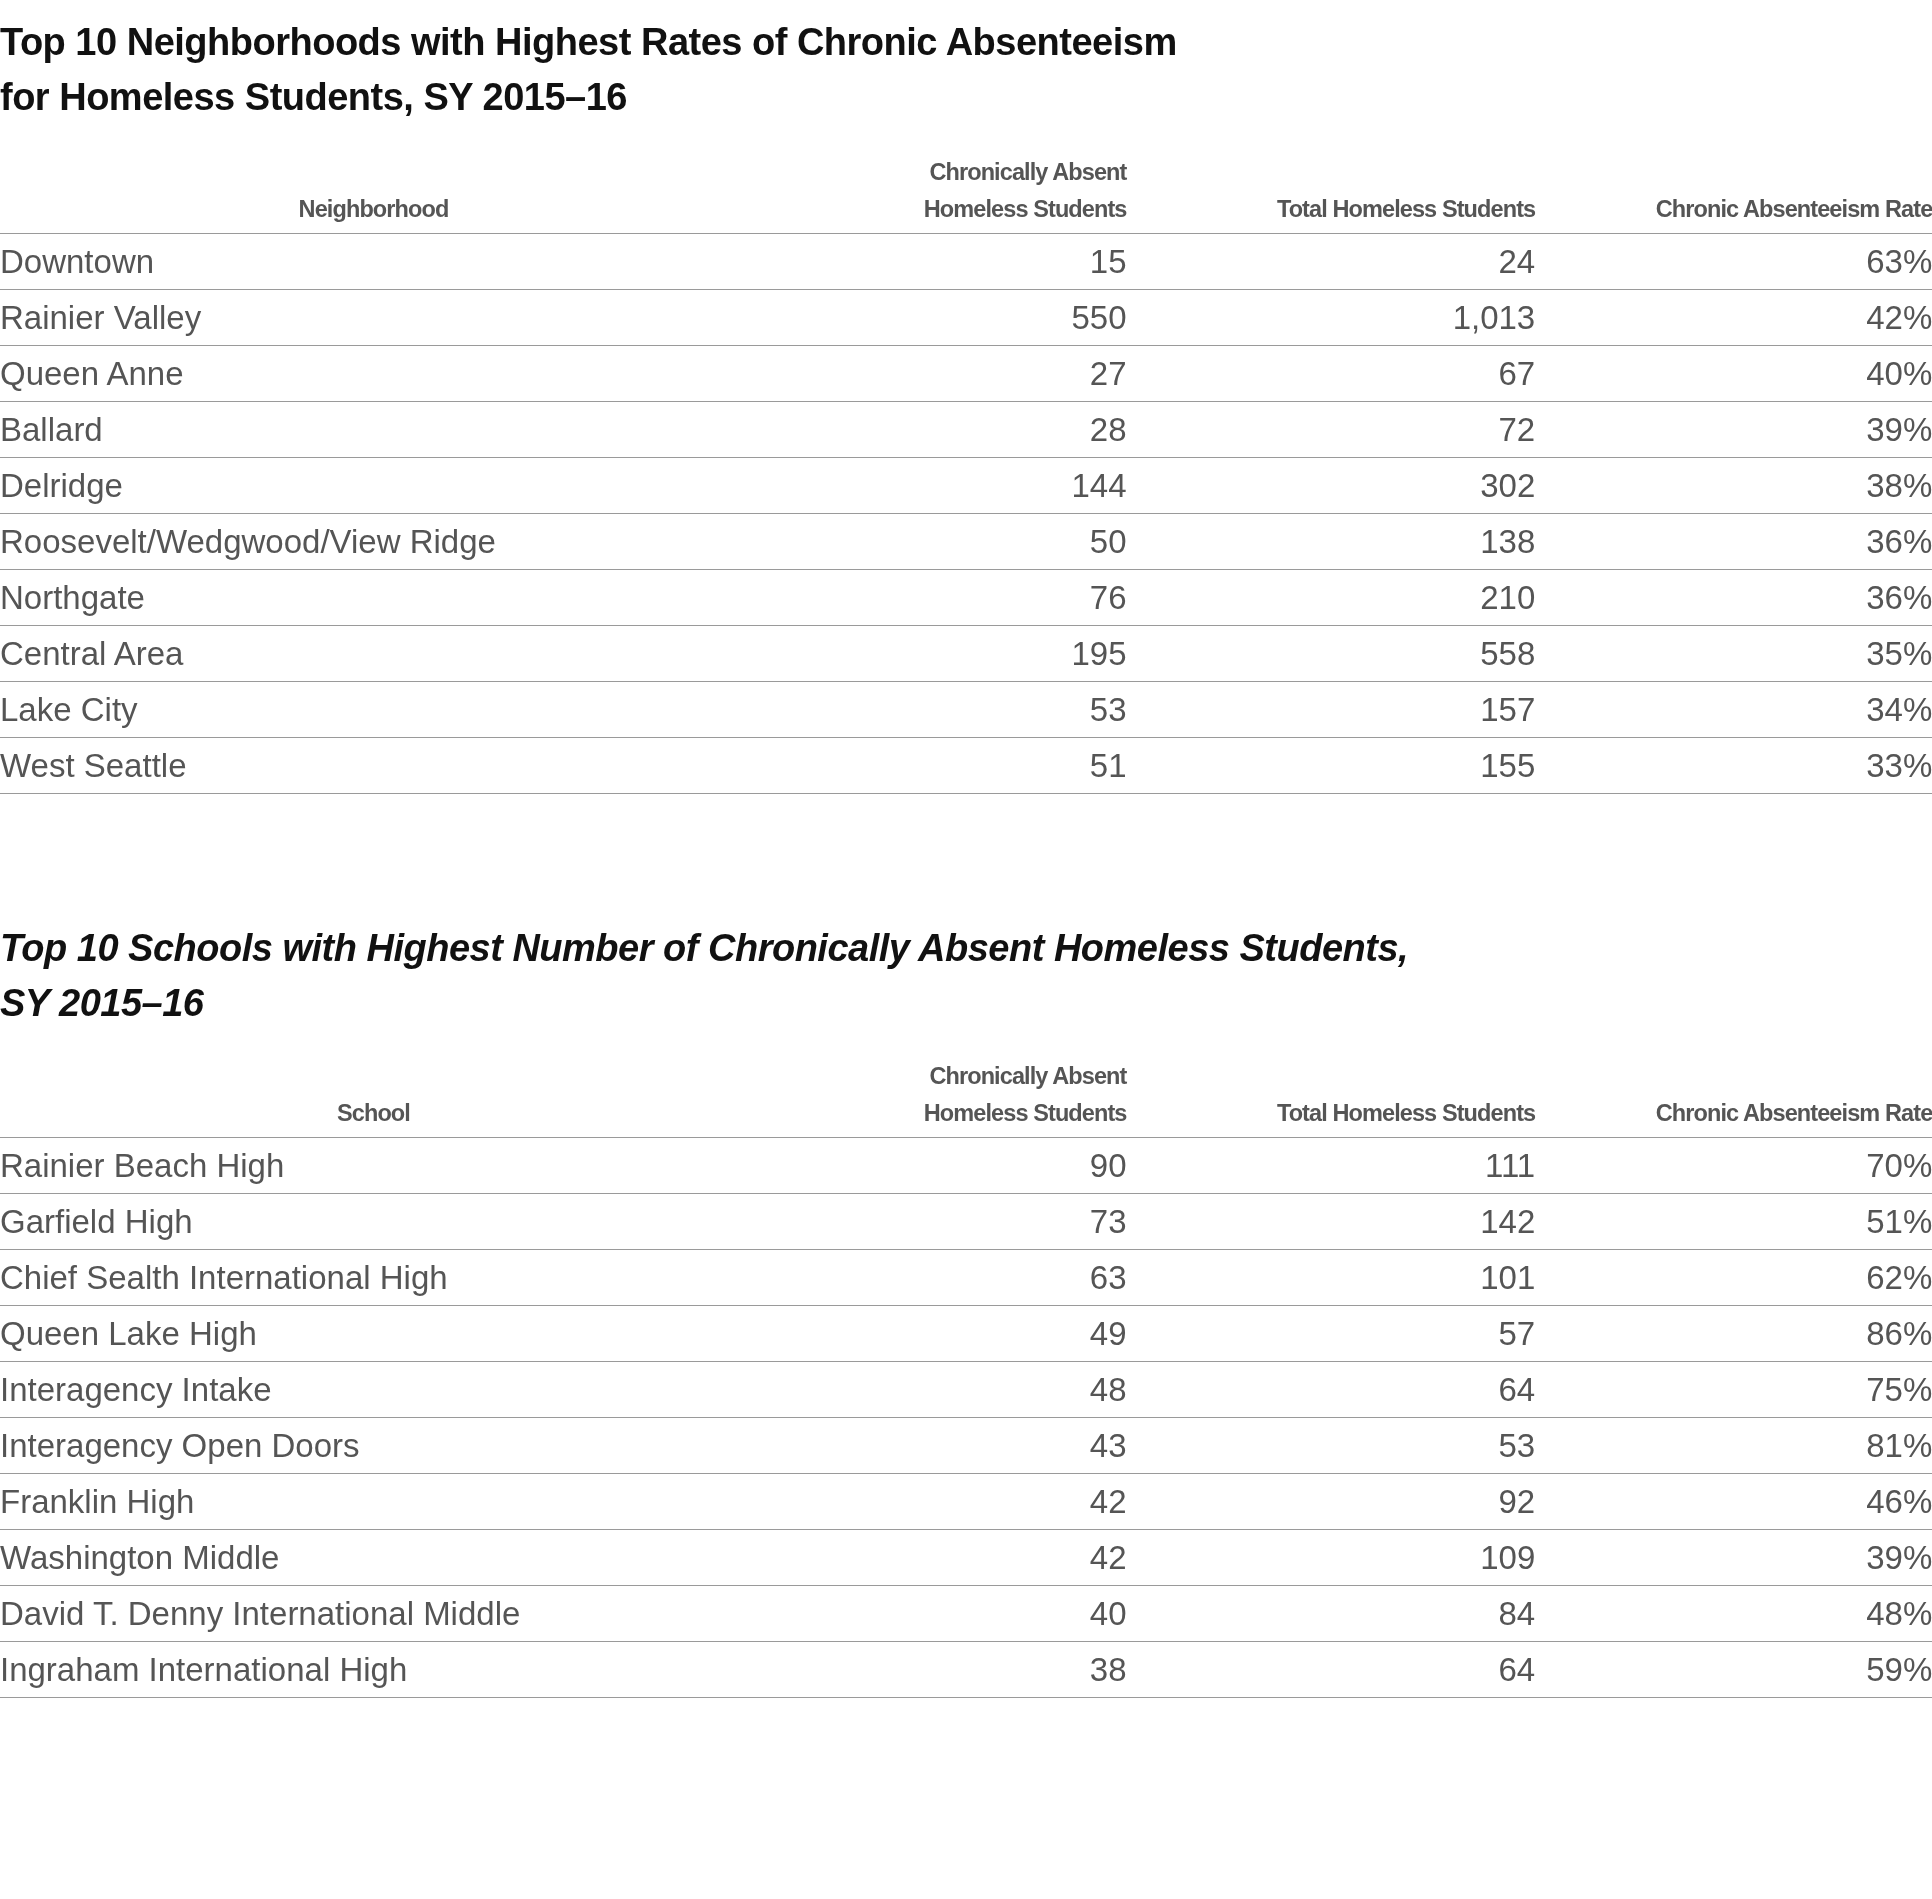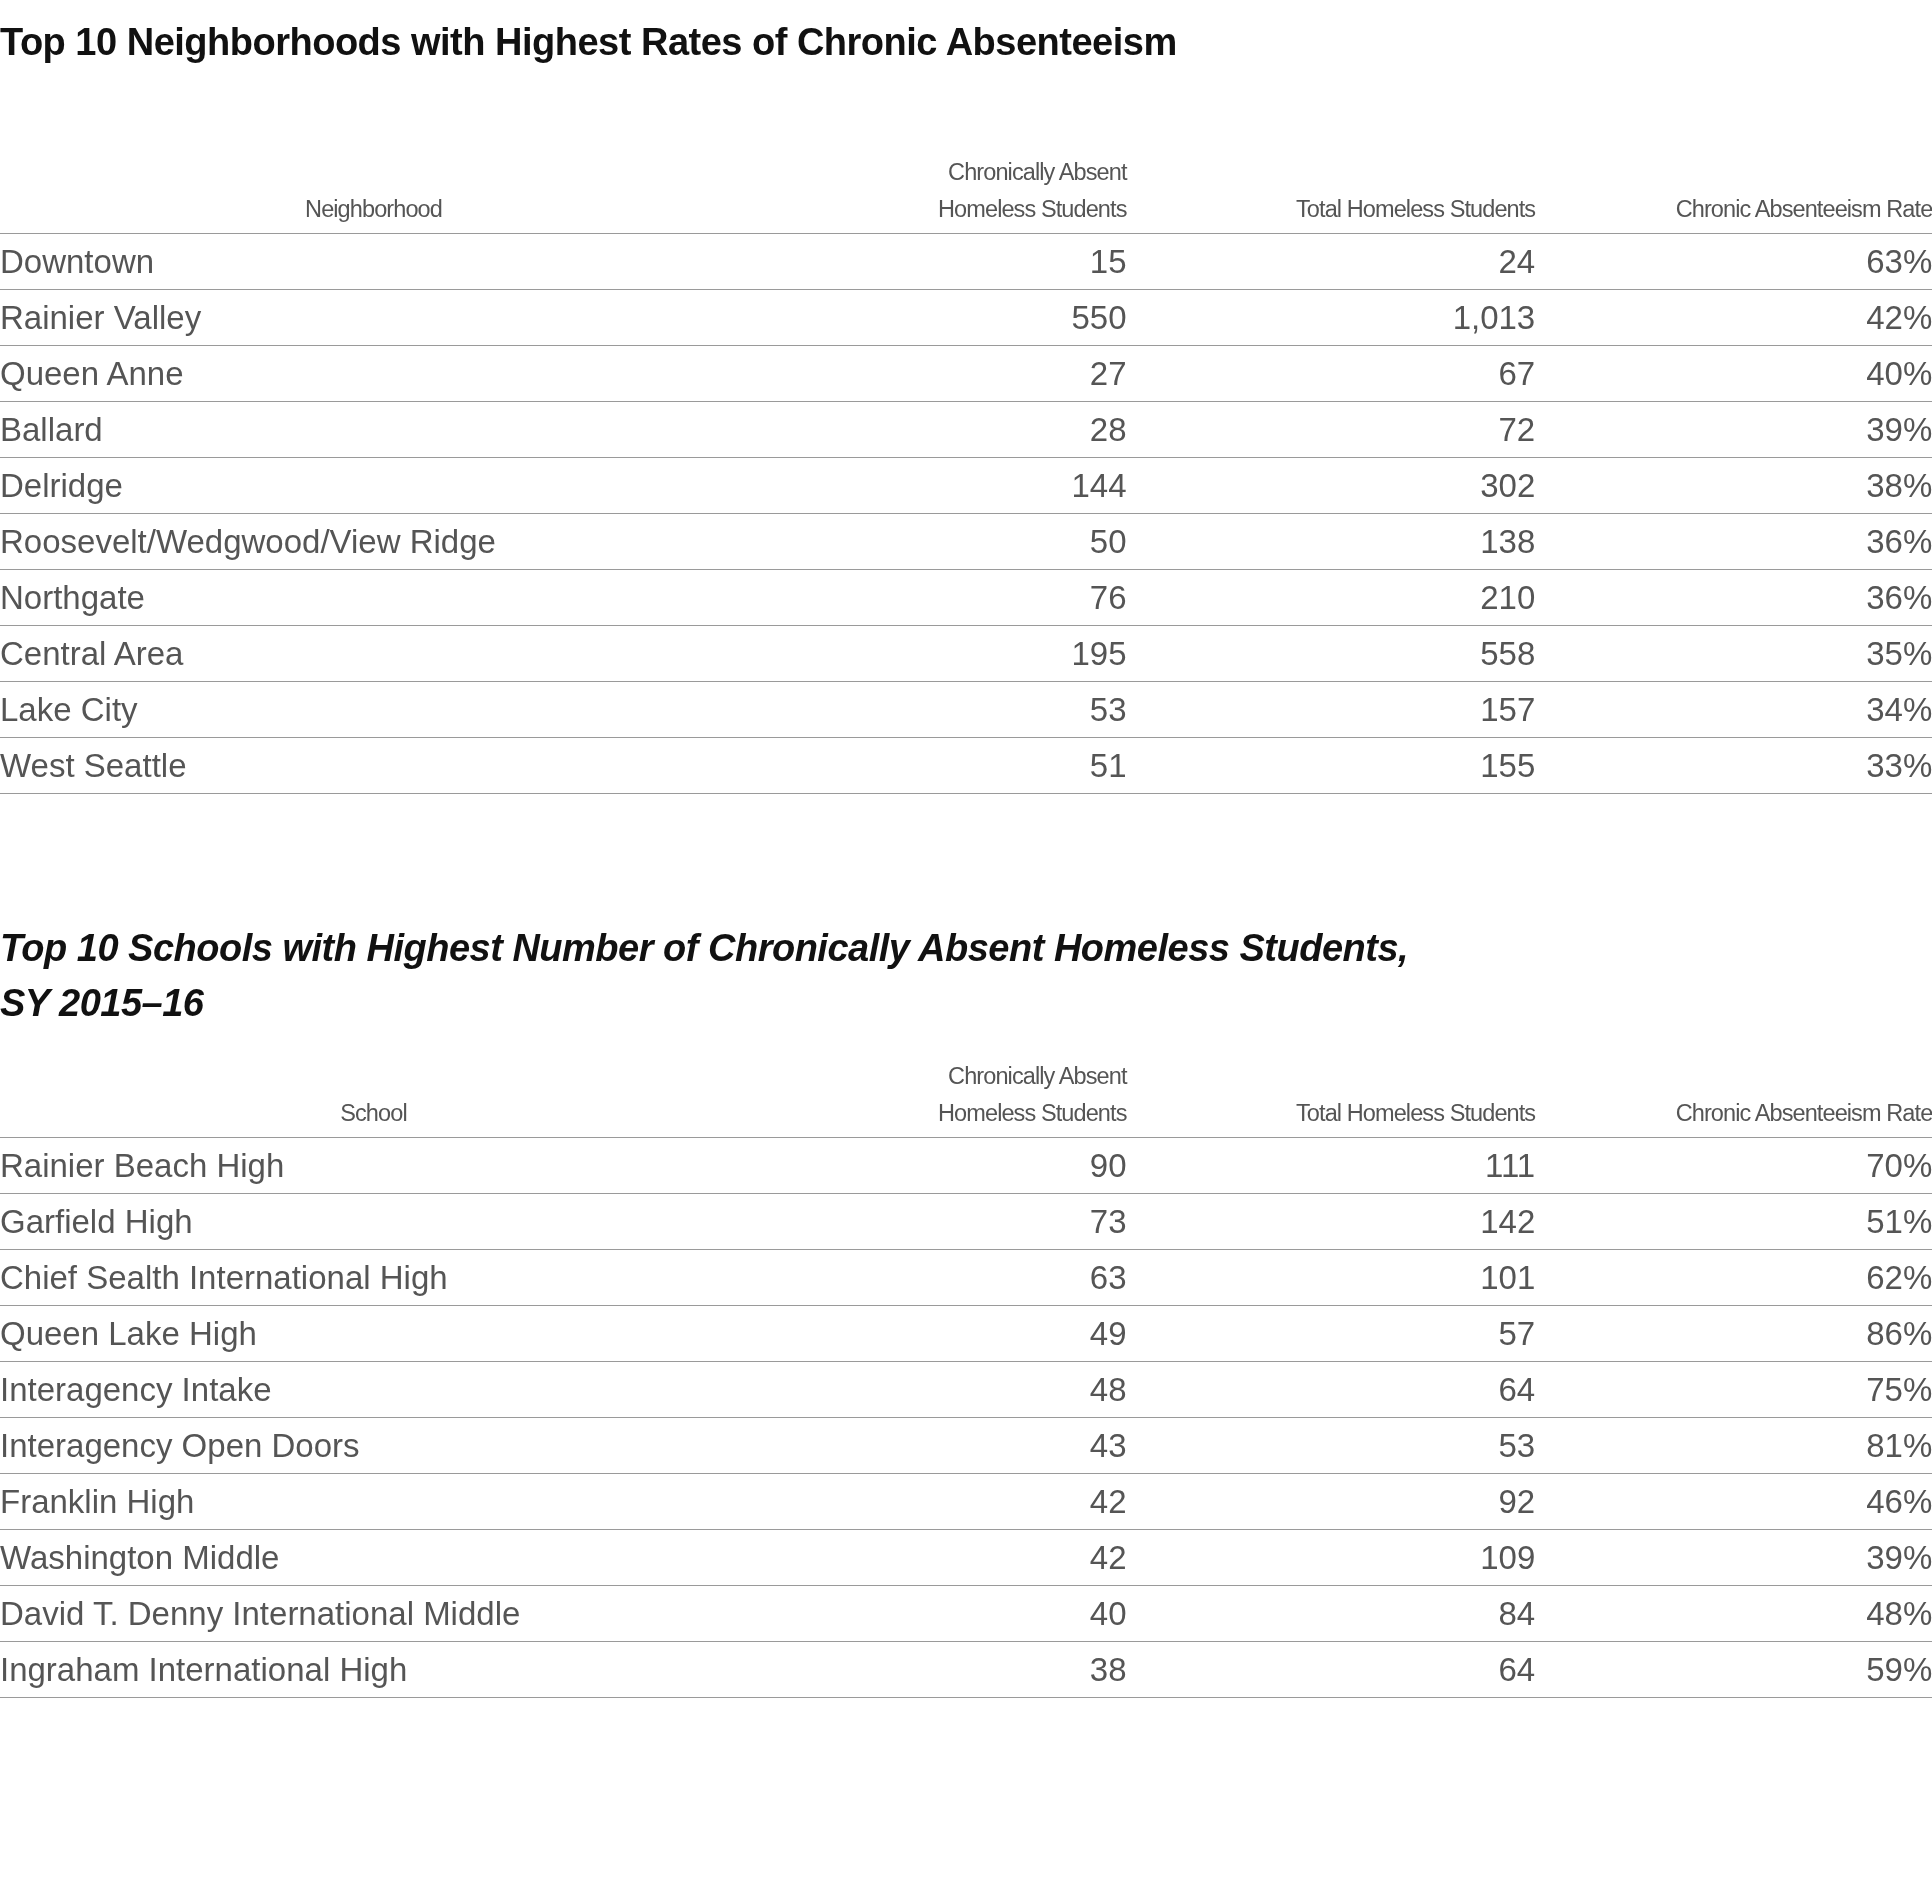--- a/index.html
+++ b/index.html
@@ -3,33 +3,34 @@
 <meta charset="utf-8">
 <style>
   html, body { margin: 0; padding: 0; background: #ffffff; }
   body { width: 1932px; height: 1900px; position: relative; overflow: hidden; font-family: "Liberation Sans", sans-serif; }
   .section { position: absolute; left: 0; width: 1560px; }
   .title { margin: 0; font-family: "Liberation Sans", sans-serif; font-weight: bold; font-size: 38px; line-height: 55px; color: #111111; letter-spacing: -0.5px; }
   .title span { display: block; white-space: nowrap; }
   table { border-collapse: collapse; position: absolute; left: 0; width: 1945px; table-layout: fixed; }
   th { font-family: "Liberation Sans", sans-serif; font-weight: normal; font-size: 23.5px; line-height: 37px; color: #555555; vertical-align: bottom; padding: 0 0 5.4px 0; border-bottom: 1.8px solid #9a9a9a; white-space: nowrap; transform-origin: left bottom; }
   th.num { text-align: right; }
-  th .hl { display: block; letter-spacing: -0.9px; }
+  th .hl { display: block; letter-spacing: -0.9px; font-weight: bold; }
   td { font-family: "Liberation Sans", sans-serif; font-size: 33px; color: #555555; height: 55px; padding: 0; border-bottom: 1.8px solid #9a9a9a; white-space: nowrap; vertical-align: middle; }
   td.num { text-align: right; }
   .clip { position: absolute; left: 0; top: 0; width: 1932px; height: 1900px; overflow: hidden; }
 </style>
 </head>
 <body>
 
 <div class="clip">
 
   <div class="section" style="top:15.4px;">
     <h2 class="title">
       <span>Top 10 Neighborhoods with Highest Rates of Chronic Absenteeism</span>
+      <span>for Homeless Students, SY 2015–16</span>
     </h2>
   </div>
   <table style="top:154px;">
     <colgroup>
       <col style="width:742px">
       <col style="width:377px">
       <col style="width:406px">
       <col style="width:407px">
     </colgroup>
     <thead>

